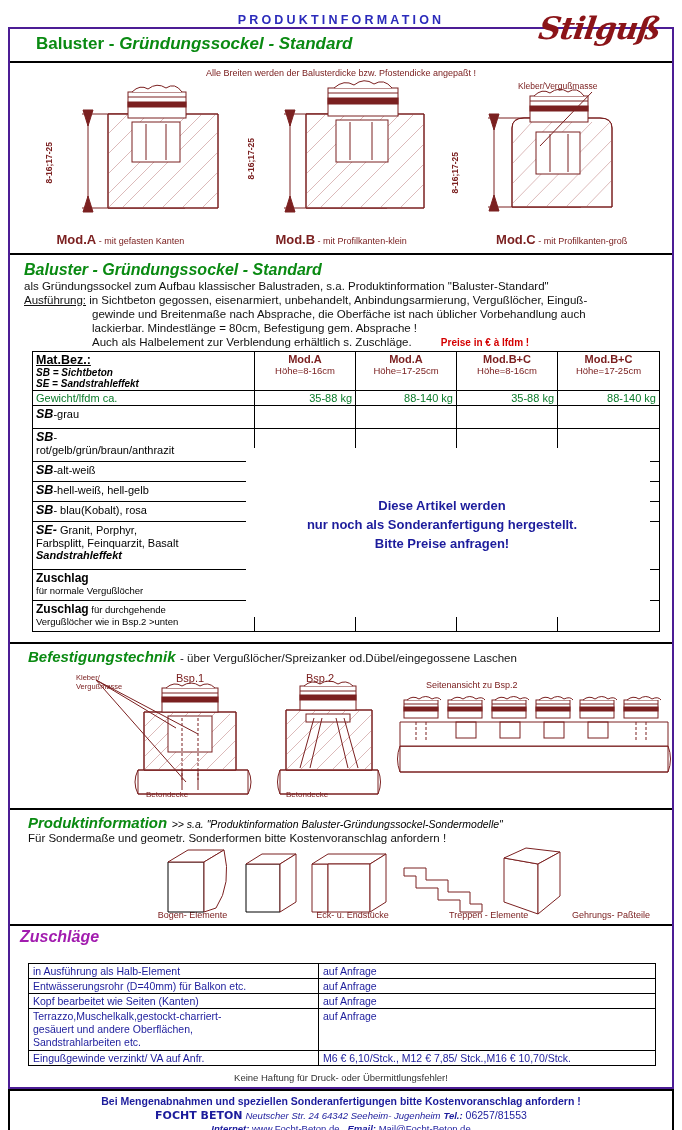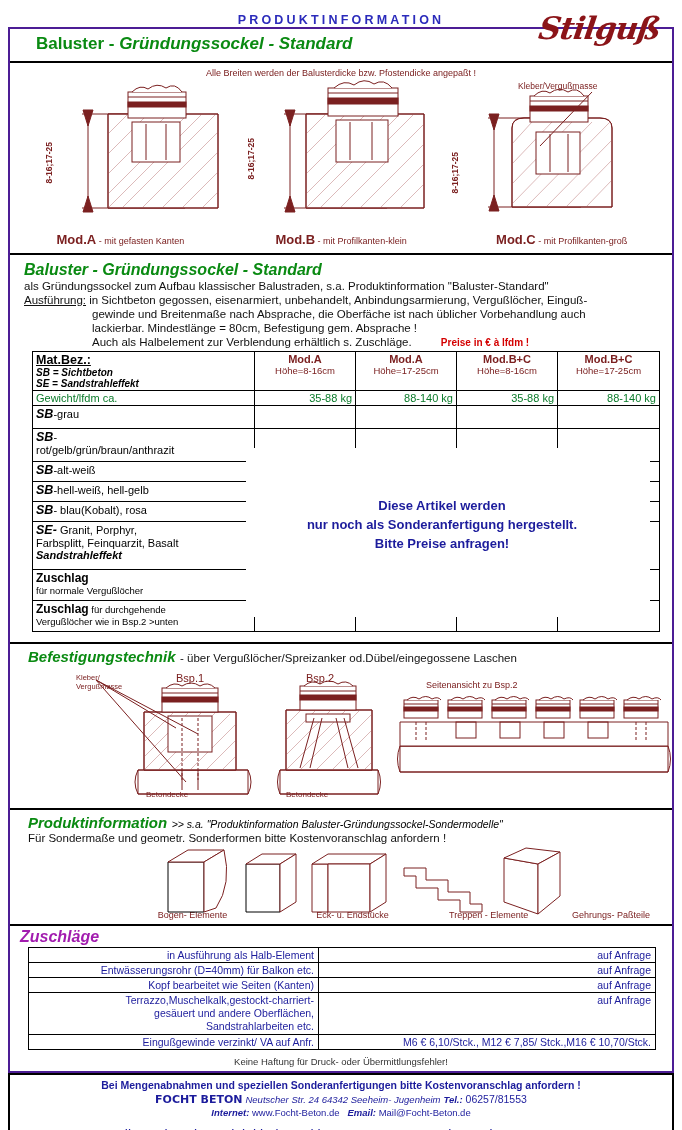--- a/index.html
+++ b/index.html
@@ -53,21 +53,21 @@
   .bf-title{font-size:15px;font-weight:bold;font-style:italic;color:#0a8a12;}
   .bf-sub{font-size:11.5px;color:#111;}
   .lbl{position:absolute;font-size:9px;color:#7b2020;}
   .lblk{position:absolute;font-size:7.5px;color:#7b2020;line-height:1.15;}
 
   
   .sn-lbl{font-size:9px;color:#7b2020;text-align:center;}
 
   
   .zt-title{font-size:16px;font-weight:bold;font-style:italic;color:#a21caf;padding:2px 0 1px 10px;}
-  table.zt{border-collapse:collapse;width:627px;margin:0 0 3px 18px;table-layout:fixed;text-align:right;}
+  table.zt{border-collapse:collapse;width:627px;margin:16px 0 3px 18px;table-layout:fixed;}
   table.zt td{border:1px solid #000;padding:1px 4px;font-size:10.5px;color:#1c1c9c;}
   td.zl{color:#111;}
   .kh{text-align:center;font-size:9.5px;color:#333;padding:3px 0 2px;}
 
   
   .ft{border:2px solid #000;border-top:2px solid #000;margin:0 8px;text-align:center;color:#1c1c9c;padding:4px 0 5px;}
   .ft .l1{font-size:10.5px;font-weight:bold;}
   .ft .l2{font-size:10.5px;margin-top:2px;}
   .ft .l2 .co{font-weight:bold;font-family:"DejaVu Sans",sans-serif;font-size:11px;}
   .ft .l2 i{font-size:9.5px;margin-top:48px;}

